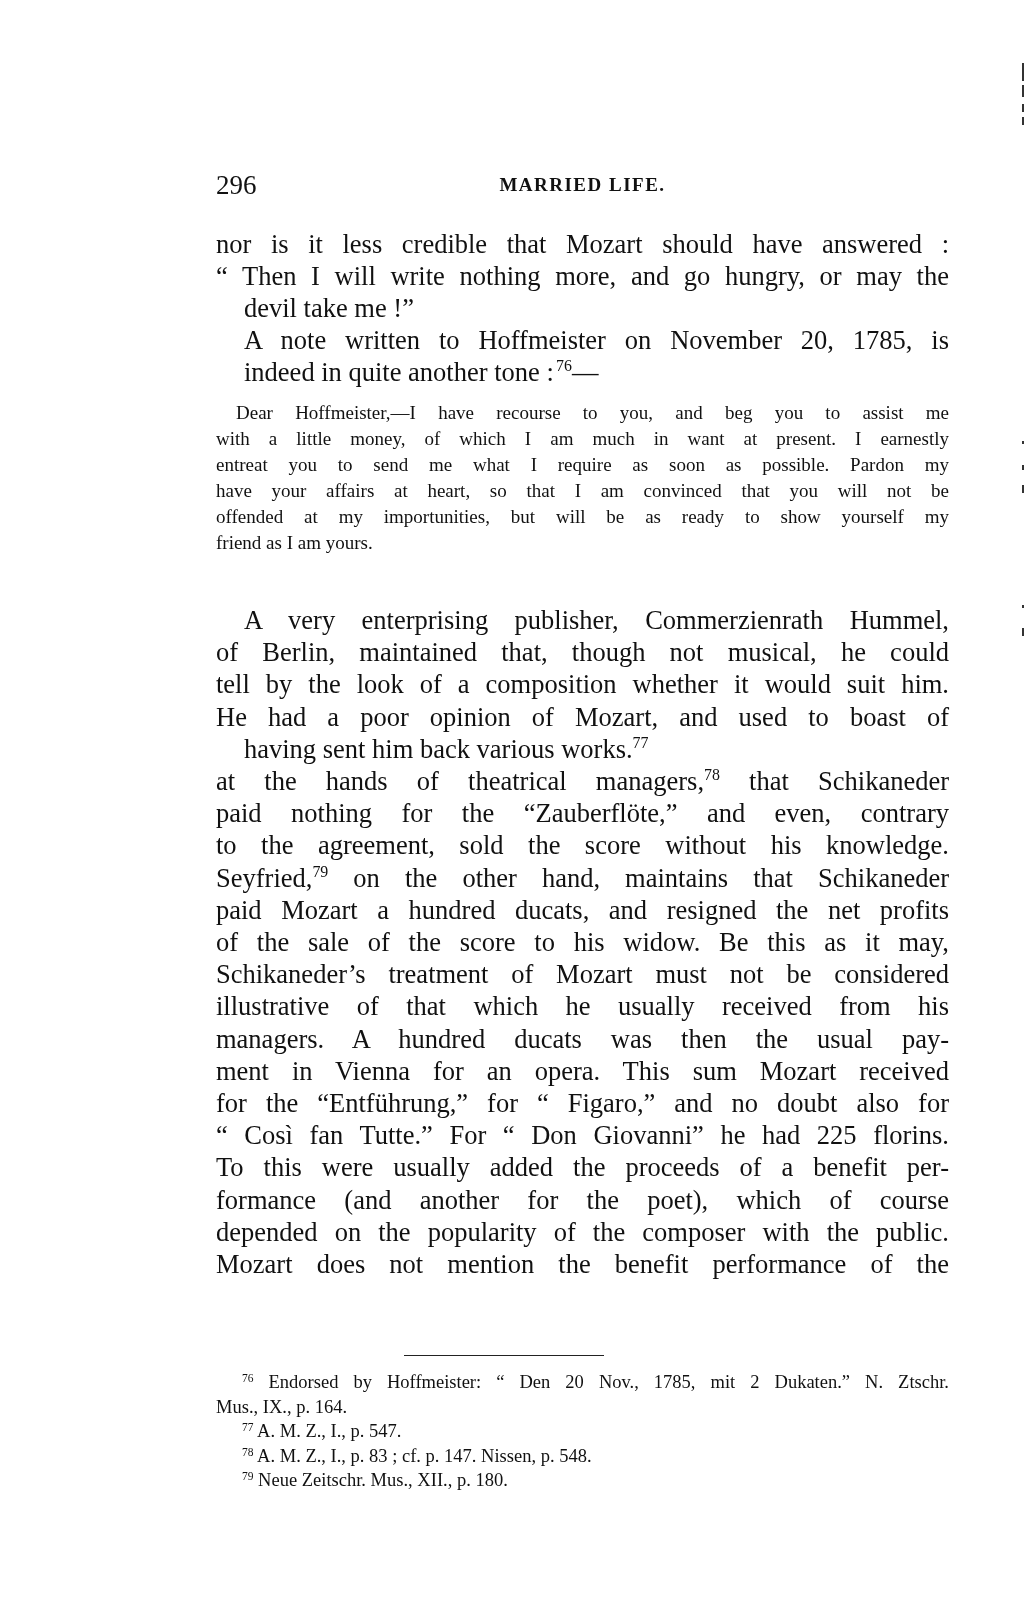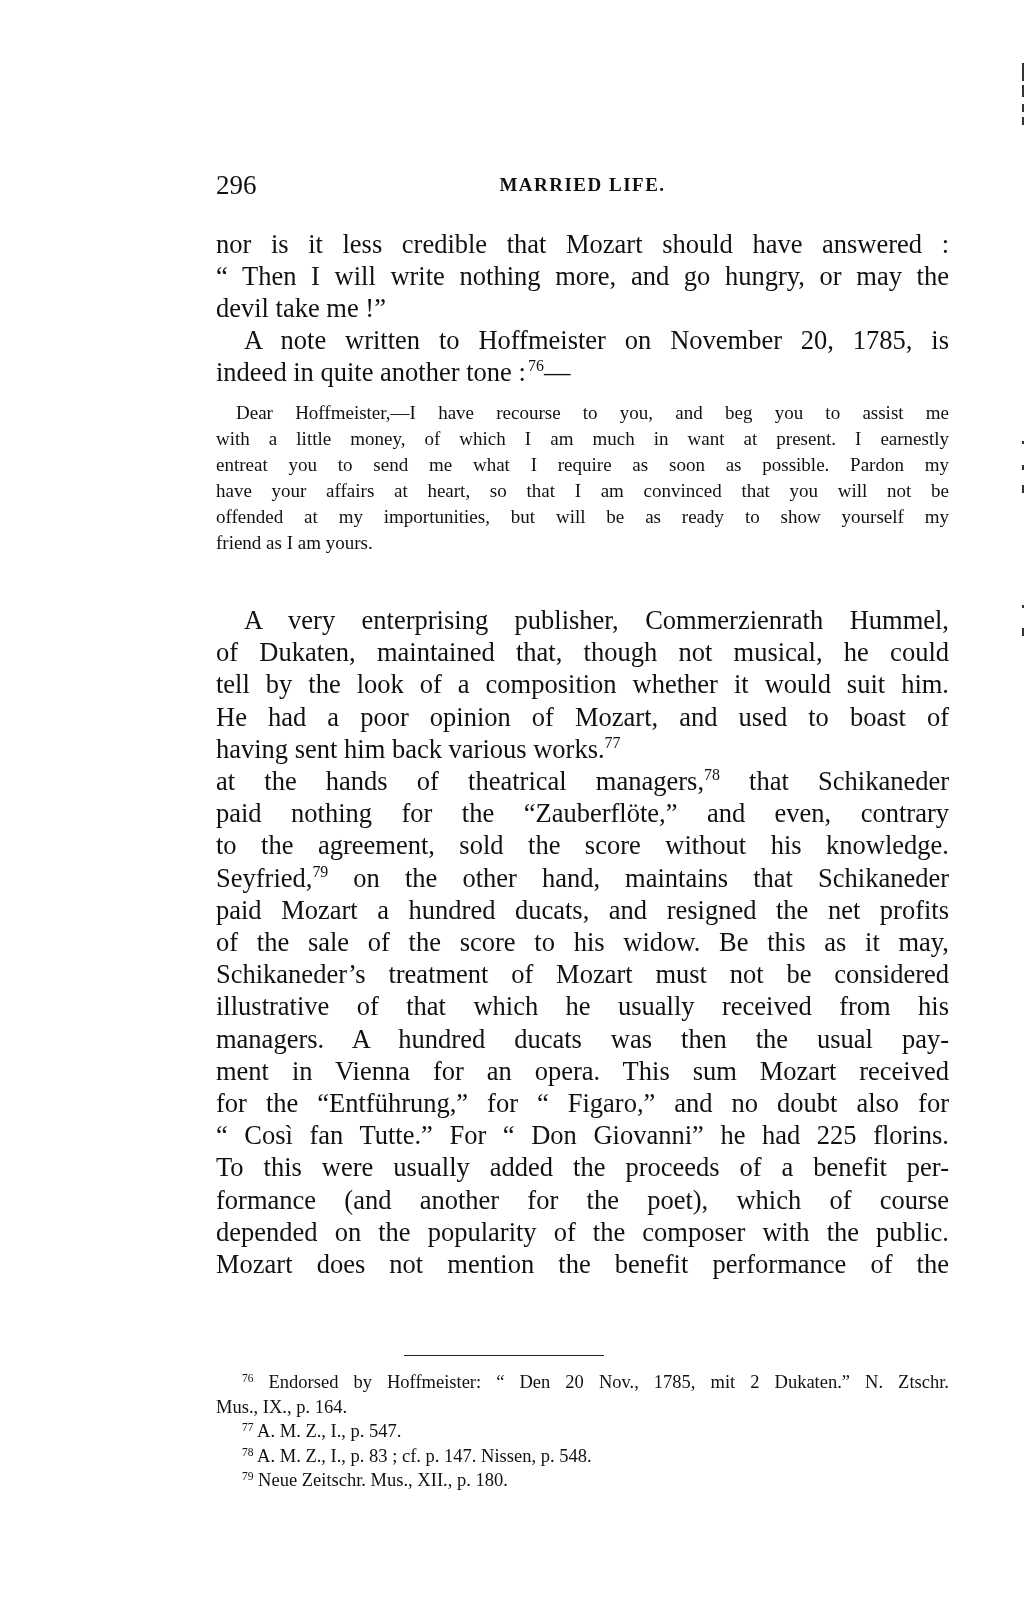--- a/index.html
+++ b/index.html
@@ -6,21 +6,21 @@
   body {
     width: 1034px; height: 1600px; background: #ffffff; position: relative; overflow: hidden;
     font-family: "Liberation Serif", "DejaVu Serif", serif; color: #111;
   }
   .page { position: absolute; left: 216px; top: 0; width: 733px; }
   .running-head { position: absolute; top: 170px; left: 0; width: 733px; height: 30px; }
   .page-number { position: absolute; left: 0; top: 0; font-size: 27px; }
   .running-title { position: absolute; left: 0; right: 0; text-align: center; top: 4px; font-size: 19px; letter-spacing: 1.5px; font-weight: bold; }
   .para { position: absolute; left: 0; width: 733px; font-size: 26.5px; line-height: 32.2px; text-align: justify; }
   .para .ln { display: block; text-align: justify; text-align-last: justify; white-space: nowrap; }
-  .para .ln.last { text-align-last: left; }
+  .para .ln.last { text-align-last: left; margin-left: 28px; }
   .para .ln.indent { padding-left: 28px; }
   .quote { position: absolute; left: 0; width: 733px; font-size: 19px; line-height: 26.1px; font-family: "Liberation Serif", serif; }
   .quote .ln { display: block; text-align: justify; text-align-last: justify; white-space: nowrap; }
   .quote .ln.last { text-align-last: left; }
   .quote .ln.indent { padding-left: 20px; }
   sup { font-size: 60%; line-height: 0; vertical-align: 0.6em; }
   .rule { position: absolute; left: 188px; width: 200px; top: 1355px; border-top: 1.6px solid #222; }
   .notes { position: absolute; left: 0; width: 733px; top: 1370px; font-size: 18.5px; line-height: 24.6px; }
   .notes .ln { display: block; white-space: nowrap; }
   .notes .ln.wide { text-align: justify; text-align-last: justify; }
@@ -63,21 +63,21 @@
     <span class="ln indent">Dear Hoffmeister,—I have recourse to you, and beg you to assist me</span>
     <span class="ln">with a little money, of which I am much in want at present.  I earnestly</span>
     <span class="ln">entreat you to send me what I require as soon as possible.  Pardon my</span>
     <span class="ln">have your affairs at heart, so that I am convinced that you will not be</span>
     <span class="ln">offended at my importunities, but will be as ready to show yourself my</span>
     <span class="ln last">friend as I am yours.</span>
   </div>
 
   <div class="para" style="top:604px;">
     <span class="ln indent">A very enterprising publisher, Commerzienrath Hummel,</span>
-    <span class="ln">of Dukaten, maintained that, though not musical, he could</span>
+    <span class="ln">of Berlin, maintained that, though not musical, he could</span>
     <span class="ln">tell by the look of a composition whether it would suit him.</span>
     <span class="ln">He had a poor opinion of Mozart, and used to boast of</span>
     <span class="ln last"><span>having sent him back various works.</span><sup>77</sup></span>
   </div>
 
   <div class="para" style="top:765px;">
     <span class="ln"><span>at the hands of theatrical managers,</span><sup>78</sup><span> that Schikaneder</span></span>
     <span class="ln">paid nothing for the “Zauberflöte,” and even, contrary</span>
     <span class="ln">to the agreement, sold the score without his knowledge.</span>
     <span class="ln"><span>Seyfried,</span><sup>79</sup><span> on the other hand, maintains that Schikaneder</span></span>

